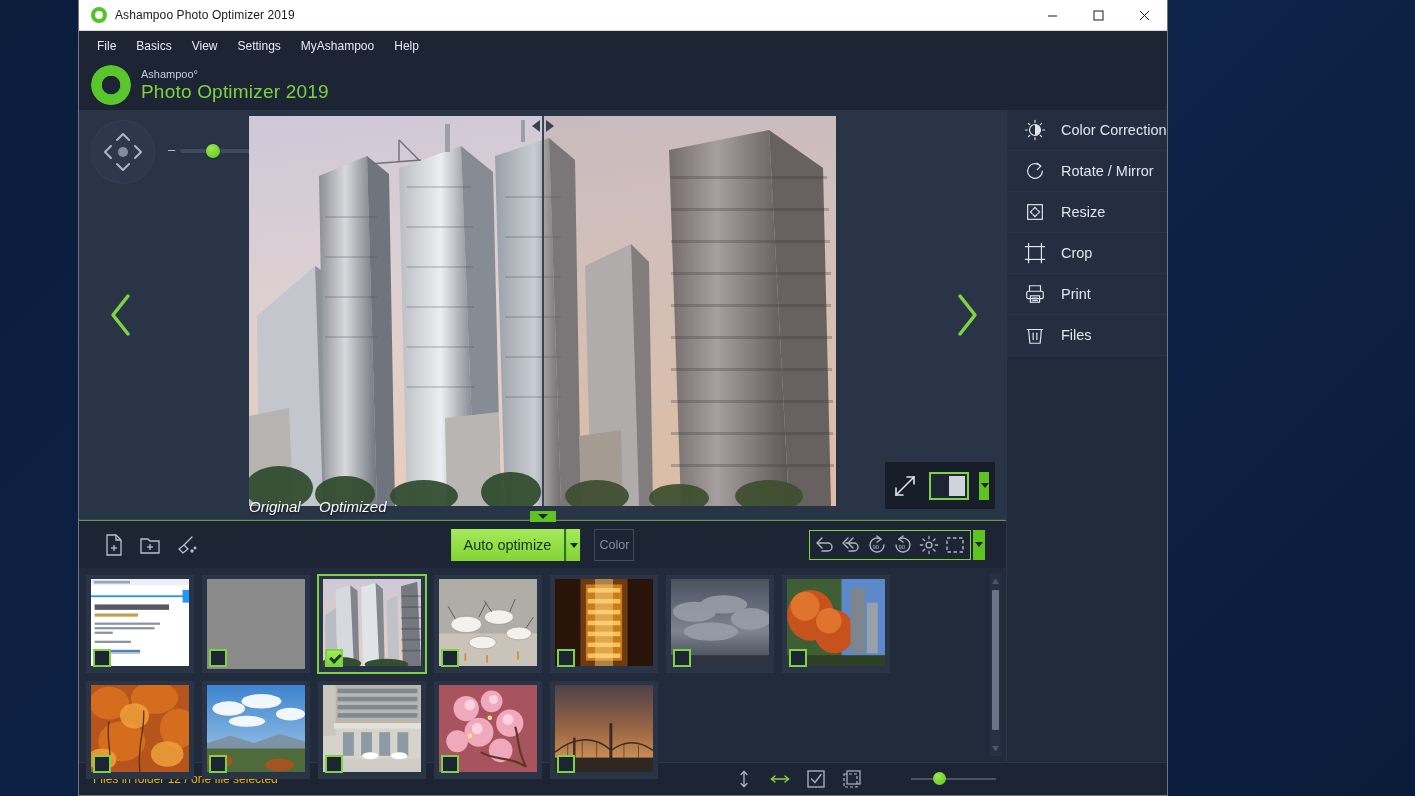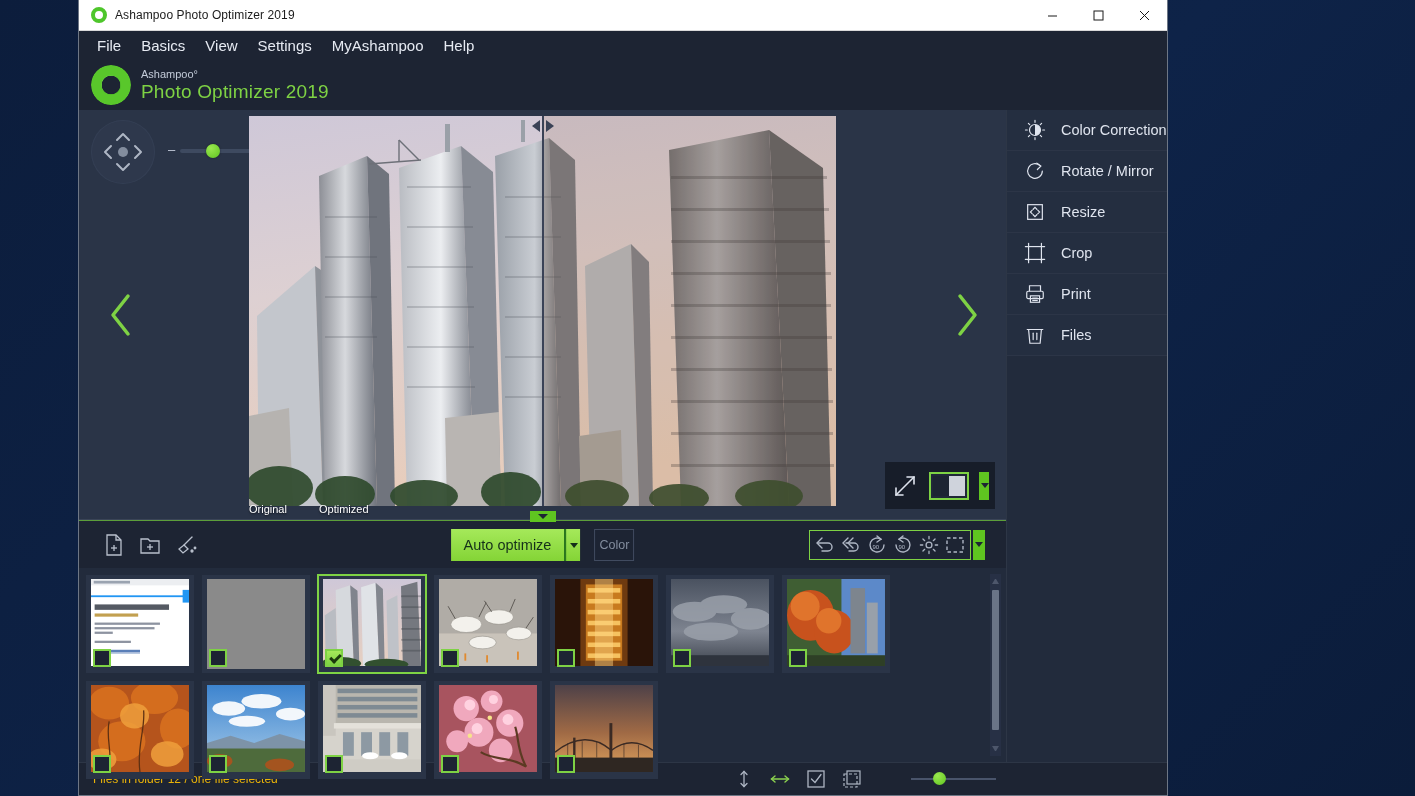--- a/index.html
+++ b/index.html
@@ -38,21 +38,21 @@
     color: #1b1b1b; font-size: 12px; line-height: 1;
   }
   .win-btn svg { display:block; }
 
   
   .menubar {
     height: 29px; background: #1d2433; display: flex; align-items: center;
     padding-left: 8px; flex: none;
   }
   .menu-item {
-    font-size: 15px; color: #e6eaf2; padding: 4px 10px; cursor: default;
+    font-size: 12px; color: #e6eaf2; padding: 4px 10px; cursor: default;
   }
 
   
   .brandbar {
     height: 50px; background: #1d2433; display: flex; align-items: center;
     padding-left: 8px; flex: none; position: relative;
   }
   .brand-logo { width: 40px; height: 40px; position: relative; flex: none; margin: 0 10px 0 4px;}
   .brand-logo::before{
     content:""; position:absolute; inset:0; border-radius:50%;
@@ -90,22 +90,23 @@
     box-shadow:0 0 2px rgba(0,0,0,.5);
   }
   .photo-wrap {
     position: absolute; left: 170px; top: 6px; width: 587px; height: 390px;
     overflow: hidden; background: #9d9db0;
   }
   .photo { position: absolute; inset: 0; }
   .split-line { position:absolute; left: 293px; top:0; bottom:0; width: 2px; background:#3a4256;}
   .split-arrows { position:absolute; left: 279px; top: 2px; width: 30px; height: 16px; }
   .cmp-label {
-    position:absolute; bottom: 4px; font-size: 11px; color:#ffffff;
+    position:absolute; bottom: 4px; font-size: 15px; color:#ffffff;
     text-shadow: 0 1px 2px rgba(0,0,0,.65);
+    font-style: italic;
   }
   .cmp-orig { left: 170px; } .cmp-opt { left: 240px; text-align: right; }
 
   .navarrow {
     position:absolute; top: 50%; transform: translateY(-50%);
     width: 40px; height: 60px; display:flex; align-items:center; justify-content:center;
   }
   .nav-prev { left: 22px; } .nav-next { left: 868px; }
 
   .viewtools {

